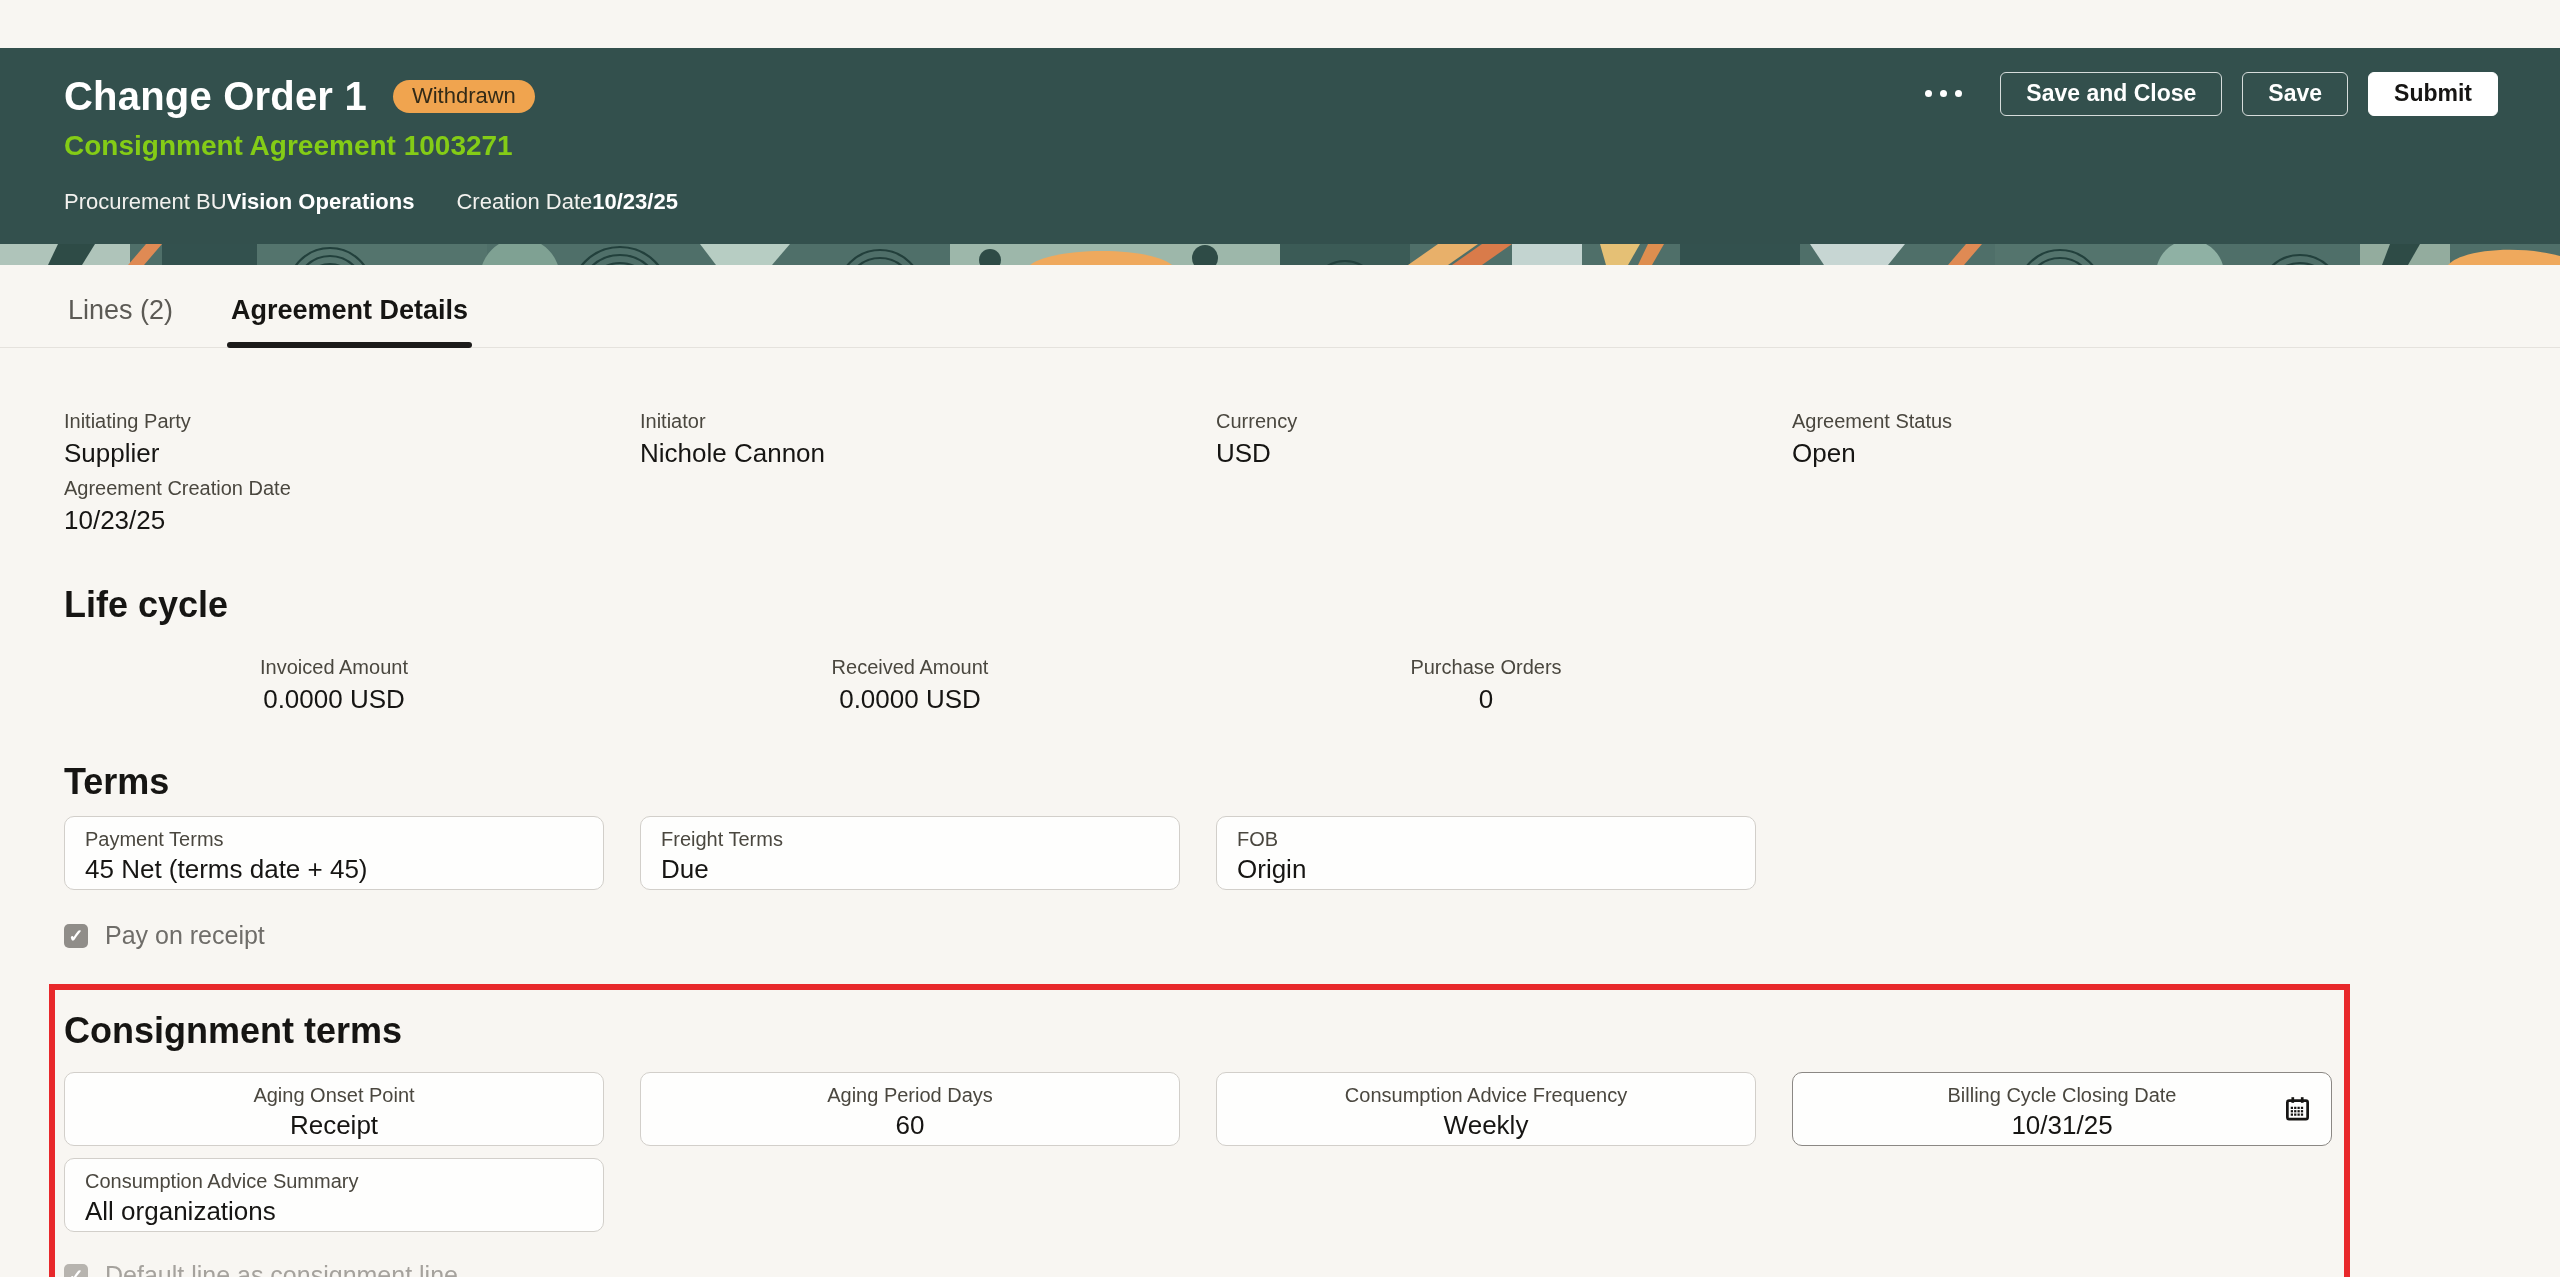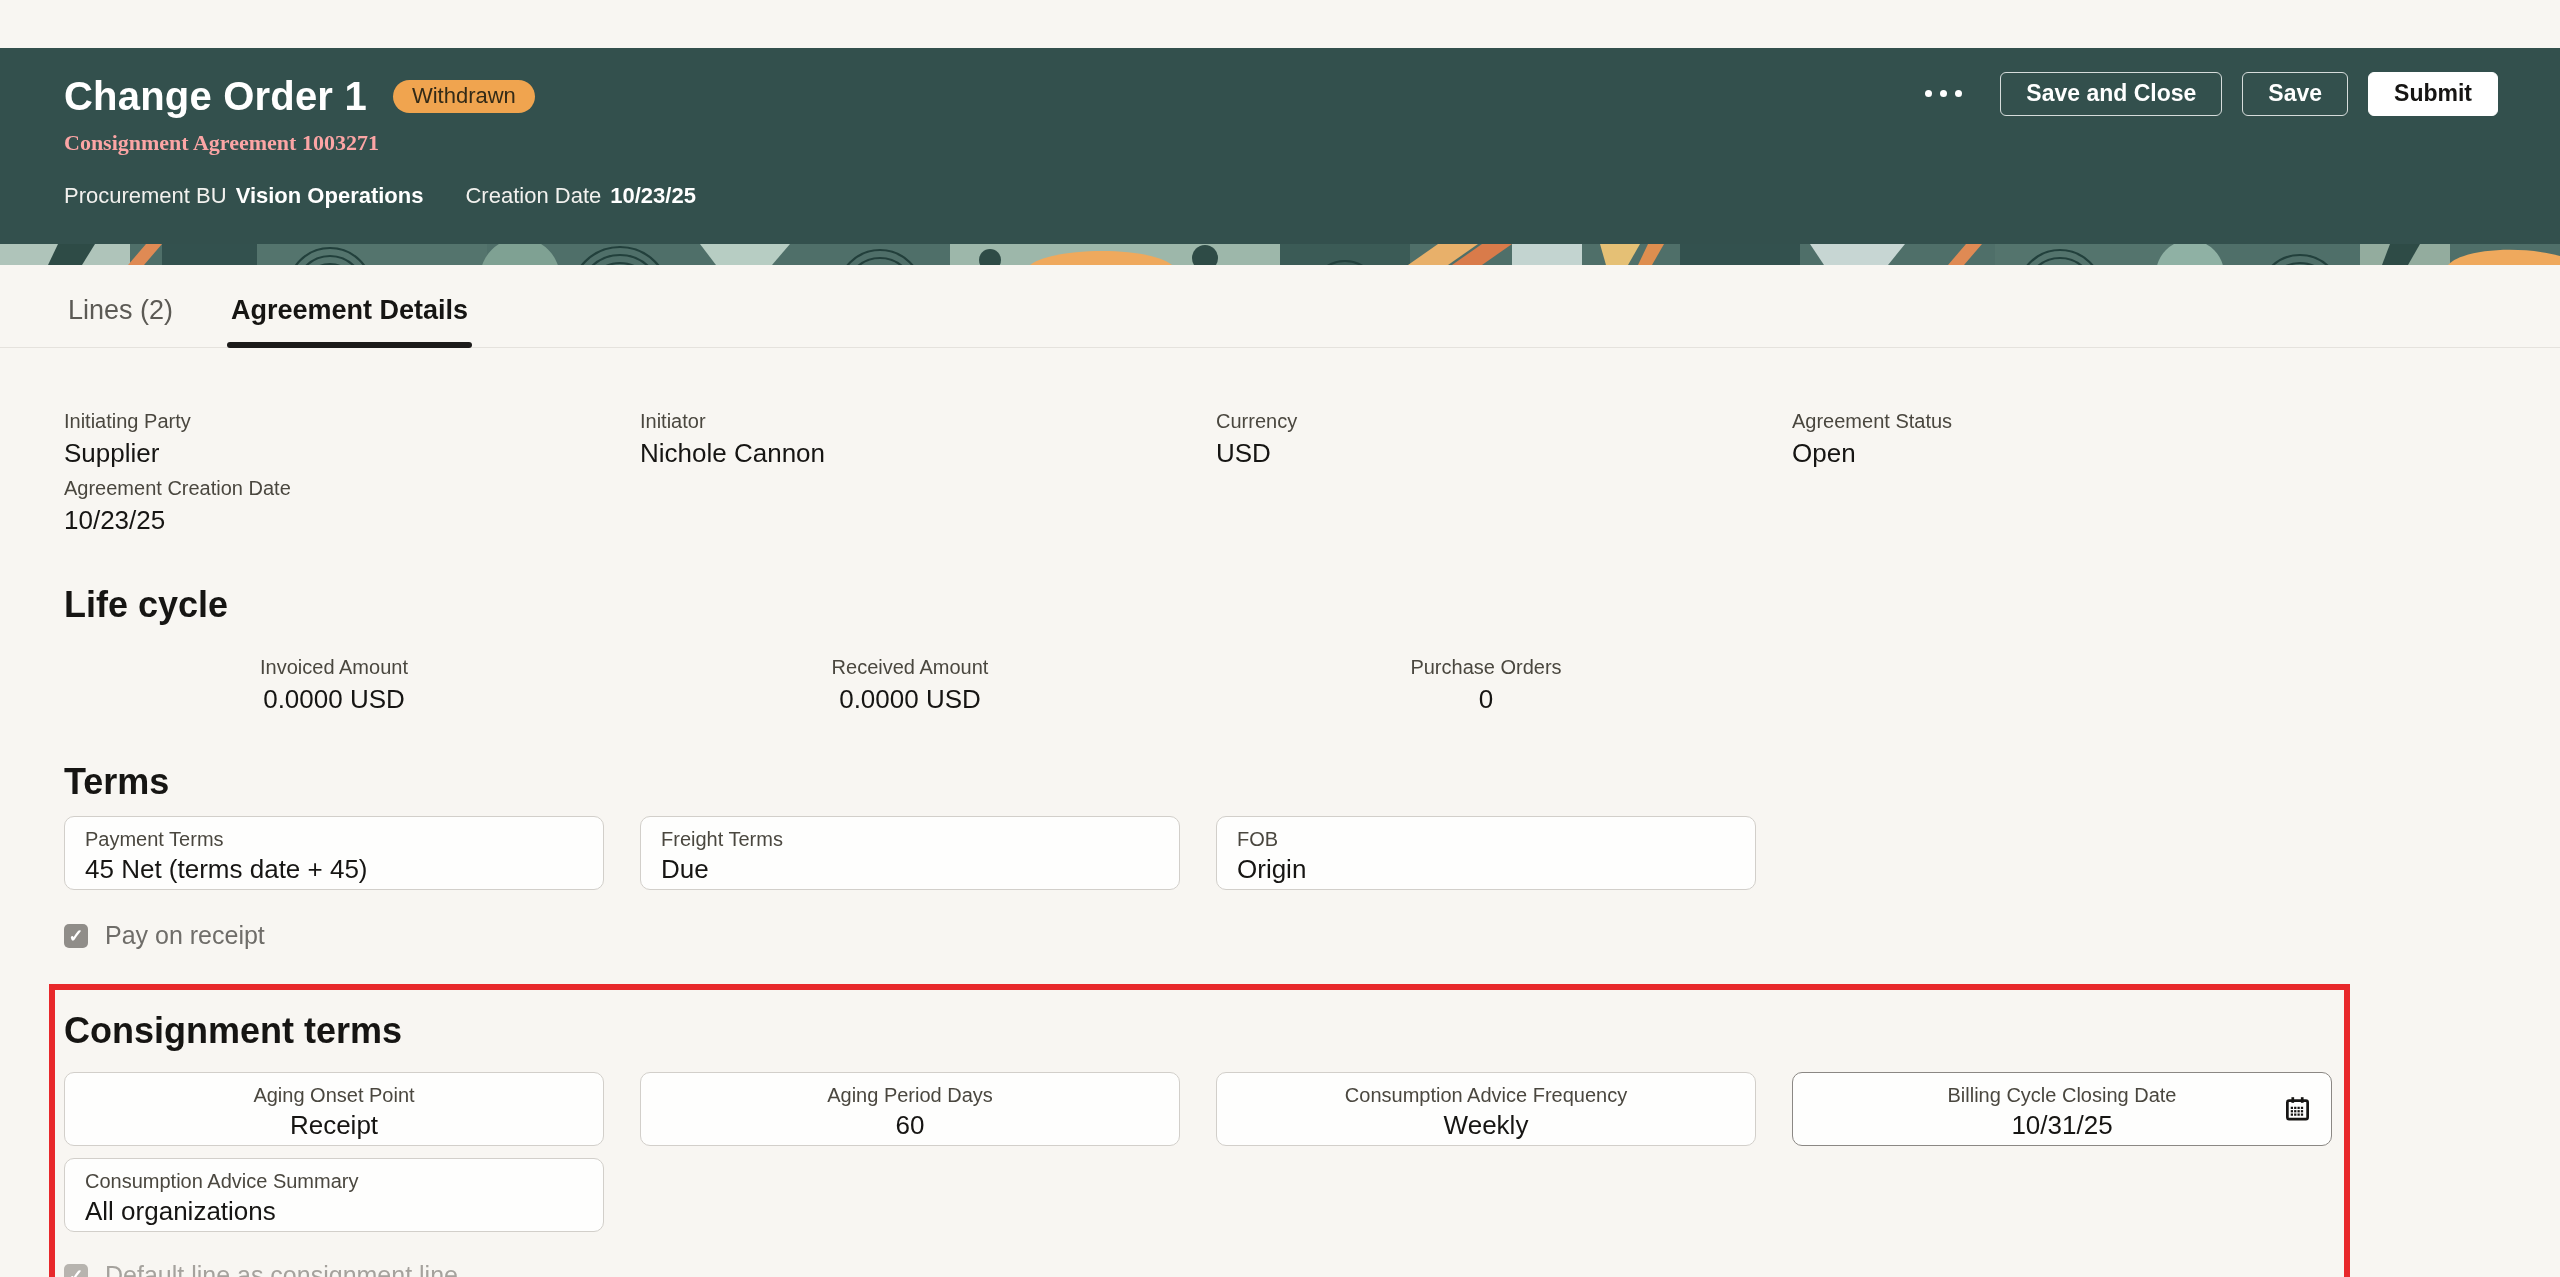--- a/index.html
+++ b/index.html
@@ -20,23 +20,23 @@
   }
   .title-row { display:flex; align-items:center; gap:26px; }
   .page-title { font-size:40px; font-weight:bold; letter-spacing:0.2px; color:#FFFFFF; }
   .status-badge {
     background:#F0A44F; color:#332A17;
     font-size:22px; font-weight:500;
     padding:5px 19px 6px 19px;
     border-radius:18px;
     line-height:1;
   }
-  .subtitle { margin-top:11px; font-size:22px; font-weight:bold; color:#fca5a5;font-family:Liberation Serif, serif; }
+  .subtitle { margin-top:11px; font-size:28px; font-weight:bold; color:#84cc16; }
   .meta-row { margin-top:27px; display:flex; gap:42px; font-size:22px; }
-  .meta-pair { display:flex; gap:9px; }
+  .meta-pair { display:flex; }
   .meta-label { font-weight:normal; color:#F2F1EE; }
   .meta-value { font-weight:bold; color:#FFFFFF; }
   .header-actions {
     position:absolute; top:28px; right:62px;
     display:flex; align-items:center; gap:20px; height:35px;
   }
   .more-btn {
     display:flex; gap:8px; align-items:center;
     padding:10px 8px; margin-right:10px; cursor:pointer;
     background:none; border:none;

